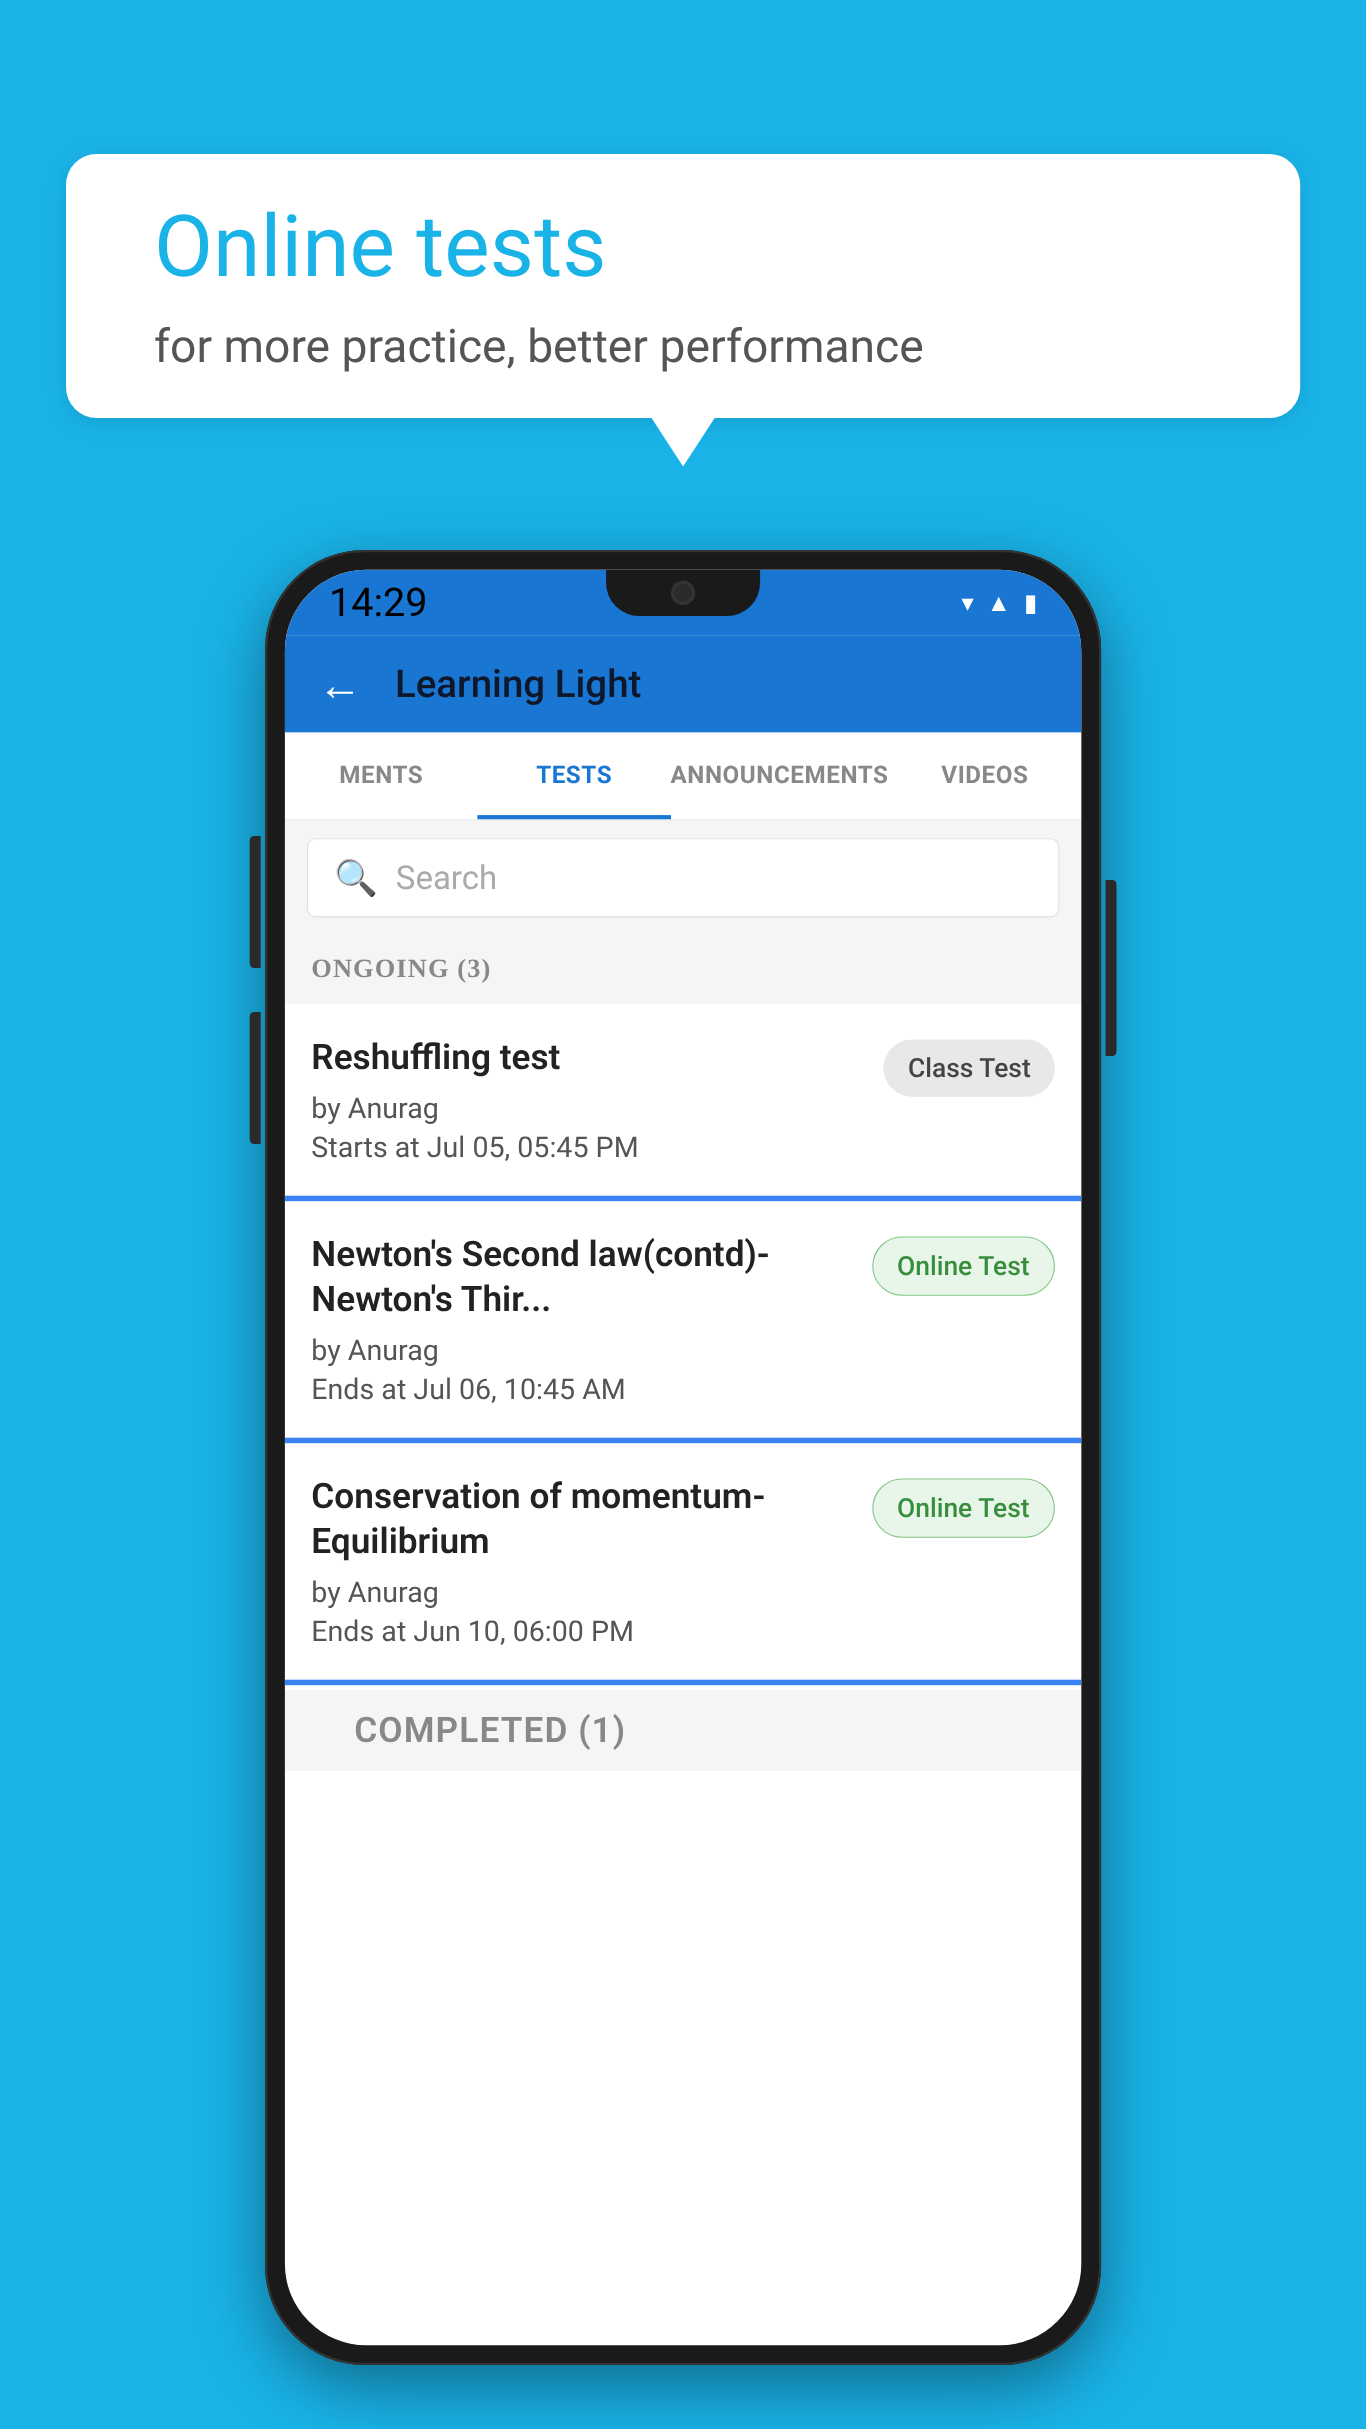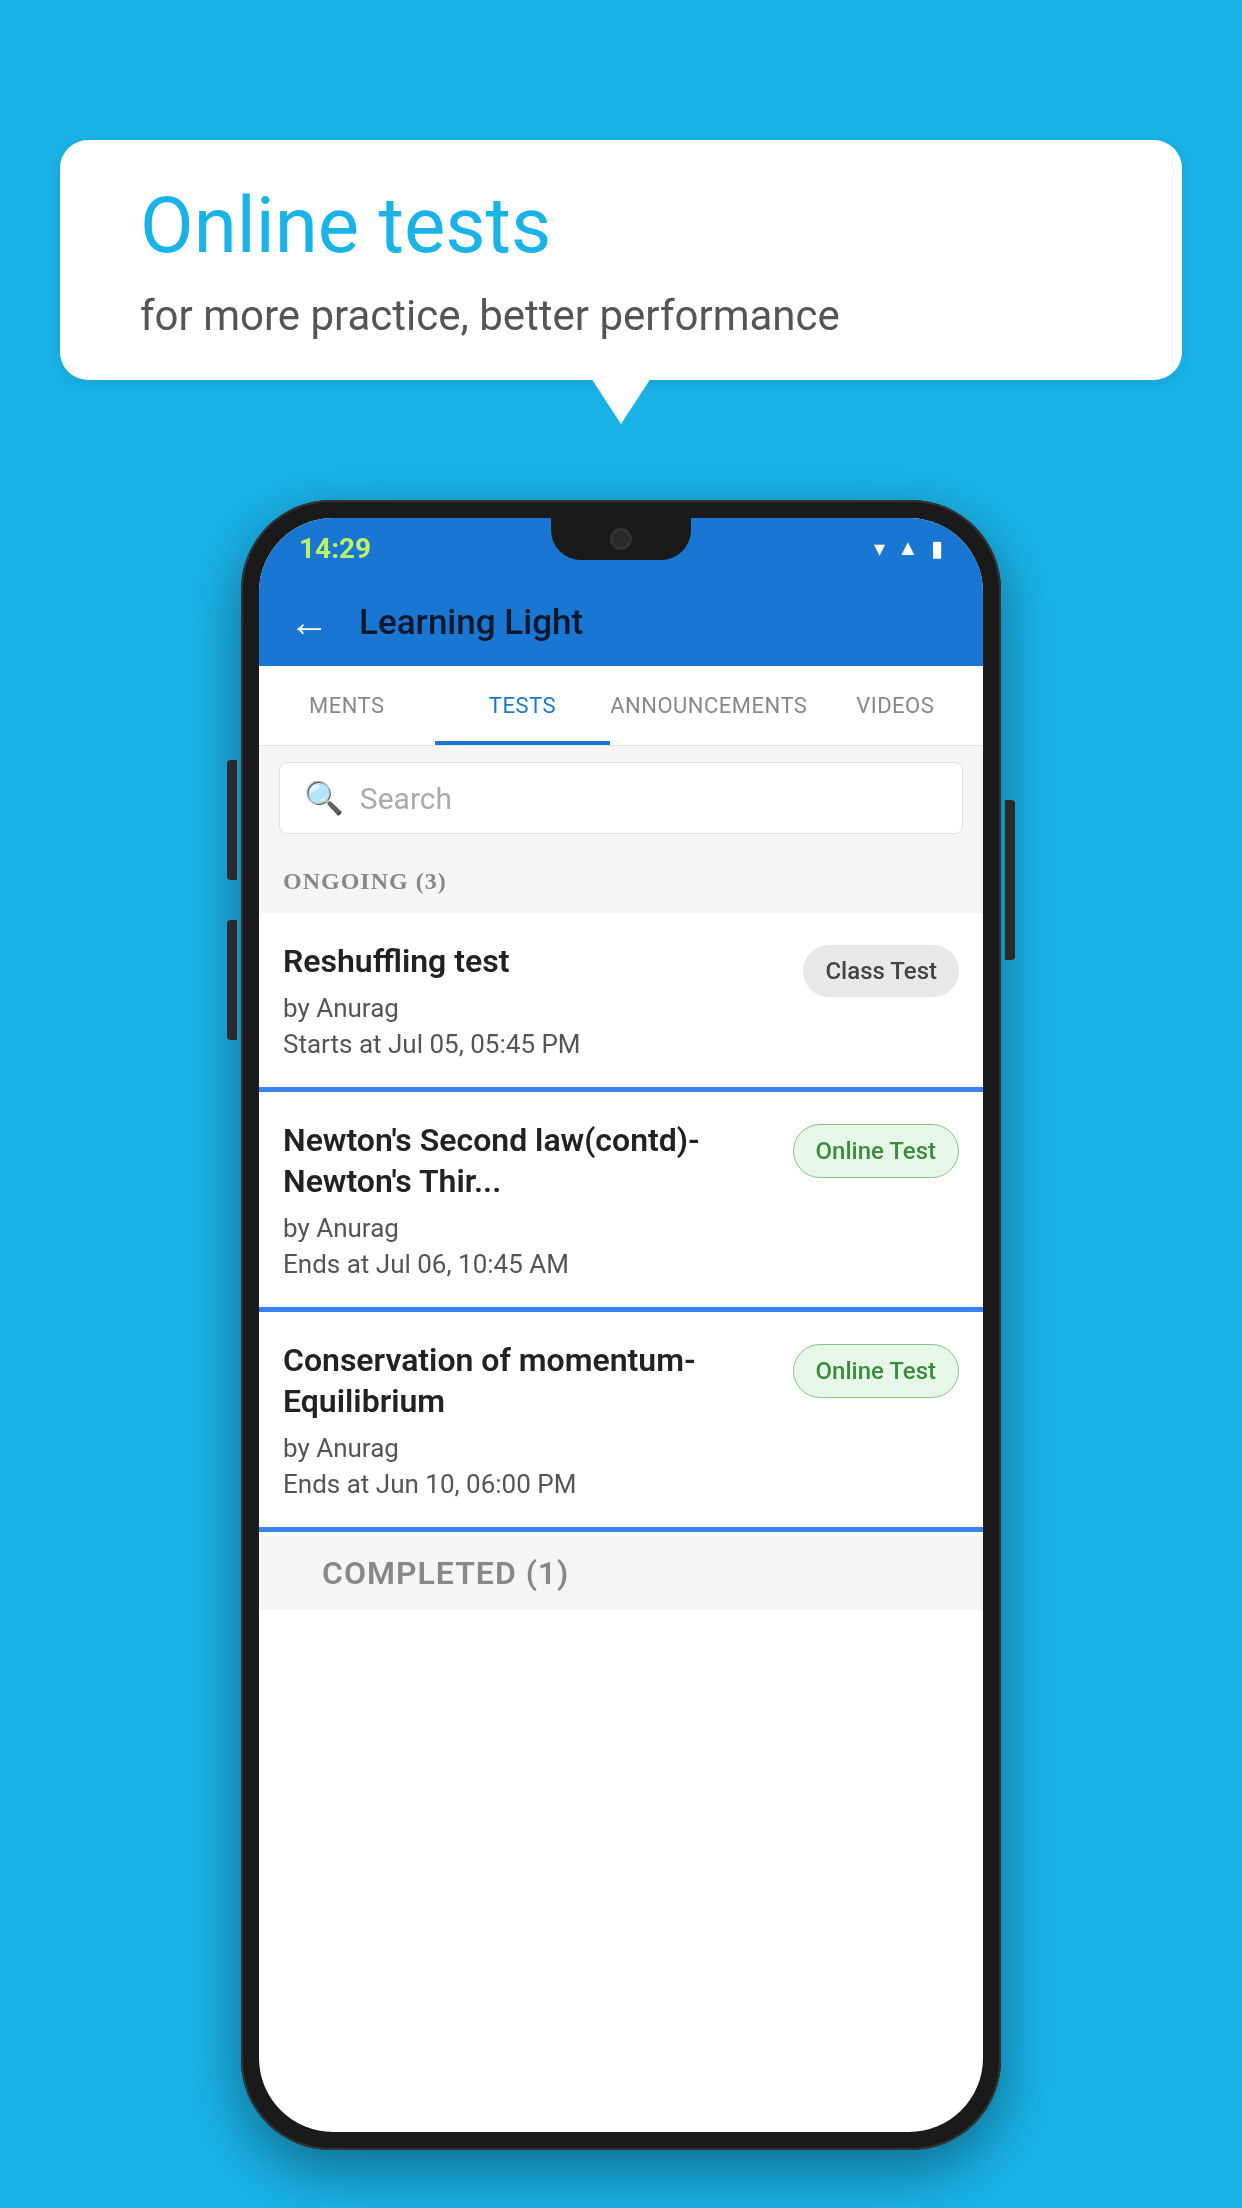--- a/index.html
+++ b/index.html
@@ -118,23 +118,23 @@
       background: #1976d2;
       height: 60px;
       display: flex;
       align-items: center;
       justify-content: space-between;
       padding: 0 40px;
       position: relative;
     }
 
     .status-time {
-      color: #bef264;
-      font-size: 28px;
-      font-weight: 700;
+      color: #000000;
+      font-size: 36px;
+      font-weight: 400;
     }
 
     .status-icons {
       display: flex;
       align-items: center;
       gap: 12px;
     }
 
     .status-icon {
       color: white;
@@ -196,21 +196,21 @@
       overflow: hidden;
     }
 
     .tab-item {
       flex: 1;
       height: 100%;
       display: flex;
       align-items: center;
       justify-content: center;
       font-size: 22px;
-      font-weight: 400;
+      font-weight: 700;
       color: #888;
       letter-spacing: 0.5px;
       position: relative;
       cursor: pointer;
     }
 
     .tab-item.active {
       color: #1976d2;
     }
 

